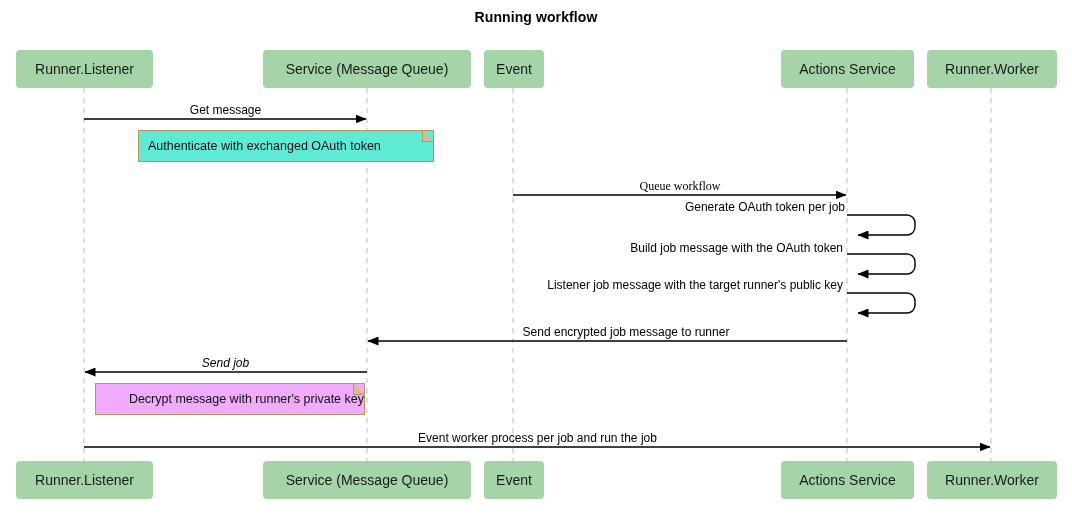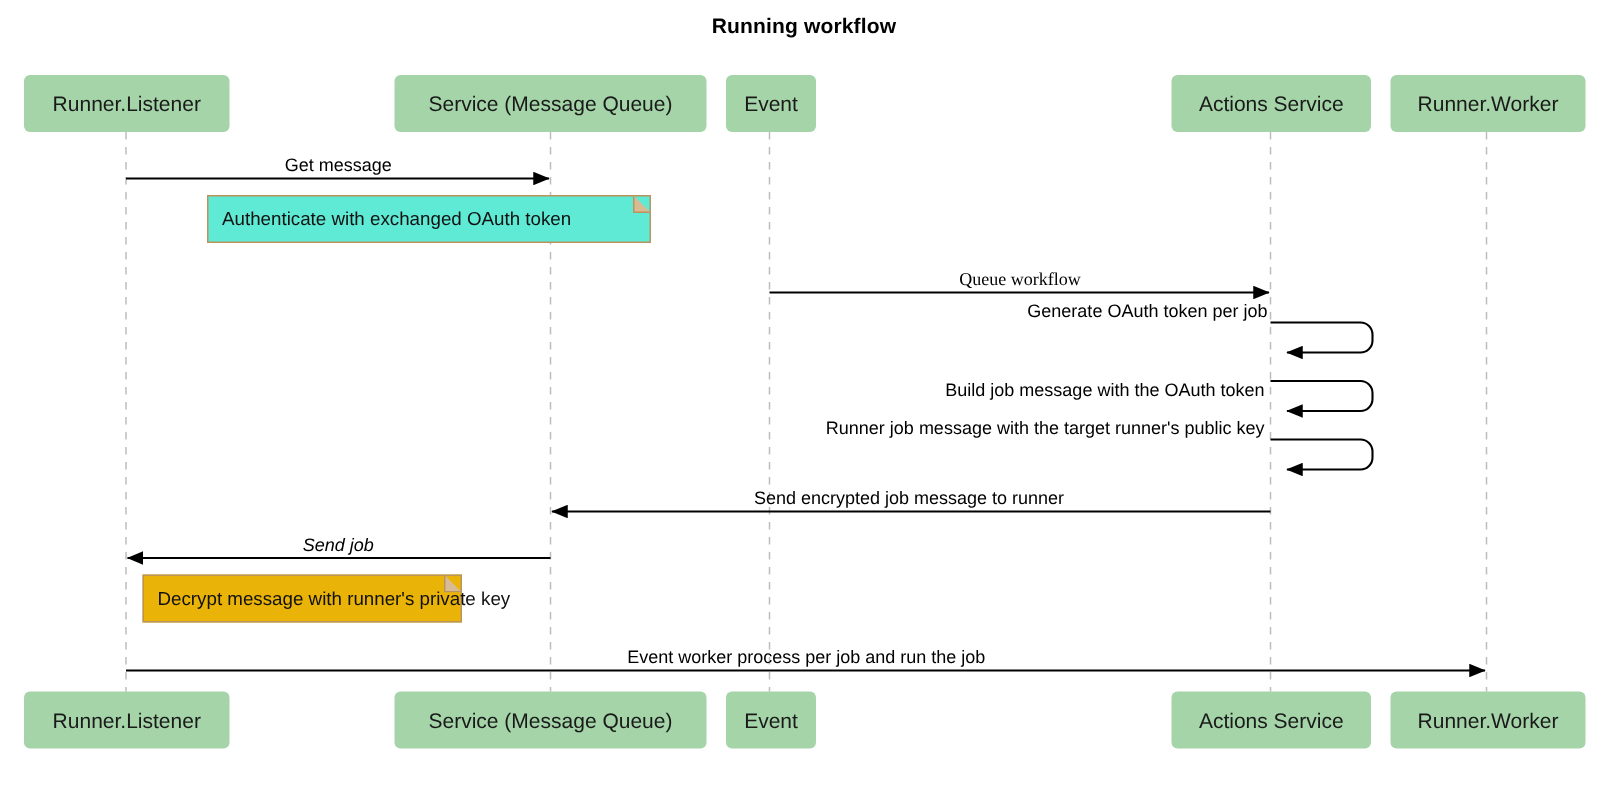--- a/index.html
+++ b/index.html
@@ -131,29 +131,29 @@
       </div>
       <div class="participant" style="left: 927px; top: 461px; width: 130px; background: rgb(164, 212, 168);">
         <span>Runner.Worker</span>
       </div>
     </div>
   <div id="notes-layer">
       <div class="note" style="left: 95px; top: 130px; width: 296px; background: #5eead4; border-color: rgb(185, 148, 94); position: absolute; margin-left: 43px;">
         <span>Authenticate with exchanged OAuth token</span>
         <span class="note-fold"></span>
       </div>
-      <div class="note" style="left: 95px; top: 383px; width: 213px; background: #eab308; border-color: rgb(185, 148, 94); position: absolute;">
+      <div class="note" style="left: 95px; top: 383px; width: 270px; background: #f0abfc; border-color: rgb(185, 148, 94); position: absolute; justify-content: flex-end;">
         <span>Decrypt message with runner's private key</span>
         <span class="note-fold"></span>
       </div>
     </div>
   <div id="labels-layer">
       <div class="msg-label" style="left: 84px; width: 283px; top: 103px;">Get message</div>
       <div class="msg-label" style="left: 513px; width: 334px; top: 179px; font-family: Liberation Serif, serif;">Queue workflow</div>
       <div class="msg-label" style="right: 227px; top: 200px;">Generate OAuth token per job</div>
-      <div class="msg-label" style="right: 229px; top: 253px;">Build job message with the OAuth token</div>
-      <div class="msg-label" style="right: 229px; top: 278px;">Runner job message with the target runner's public key</div>
-      <div class="msg-label" style="left: 366px; width: 480px; top: 325px;">Send encrypted job message to runner</div>
+      <div class="msg-label" style="right: 229px; top: 241px;">Build job message with the OAuth token</div>
+      <div class="msg-label" style="right: 229px; top: 278px;">Listener job message with the target runner's public key</div>
+      <div class="msg-label" style="left: 386px; width: 480px; top: 325px;">Send encrypted job message to runner</div>
       <div class="msg-label" style="left: 84px; width: 283px; top: 356px; font-style: italic;">Send job</div>
       <div class="msg-label" style="left: 84px; width: 907px; top: 431px;">Event worker process per job and run the job</div>
     </div>
 
 </div>
 
 </body></html>

